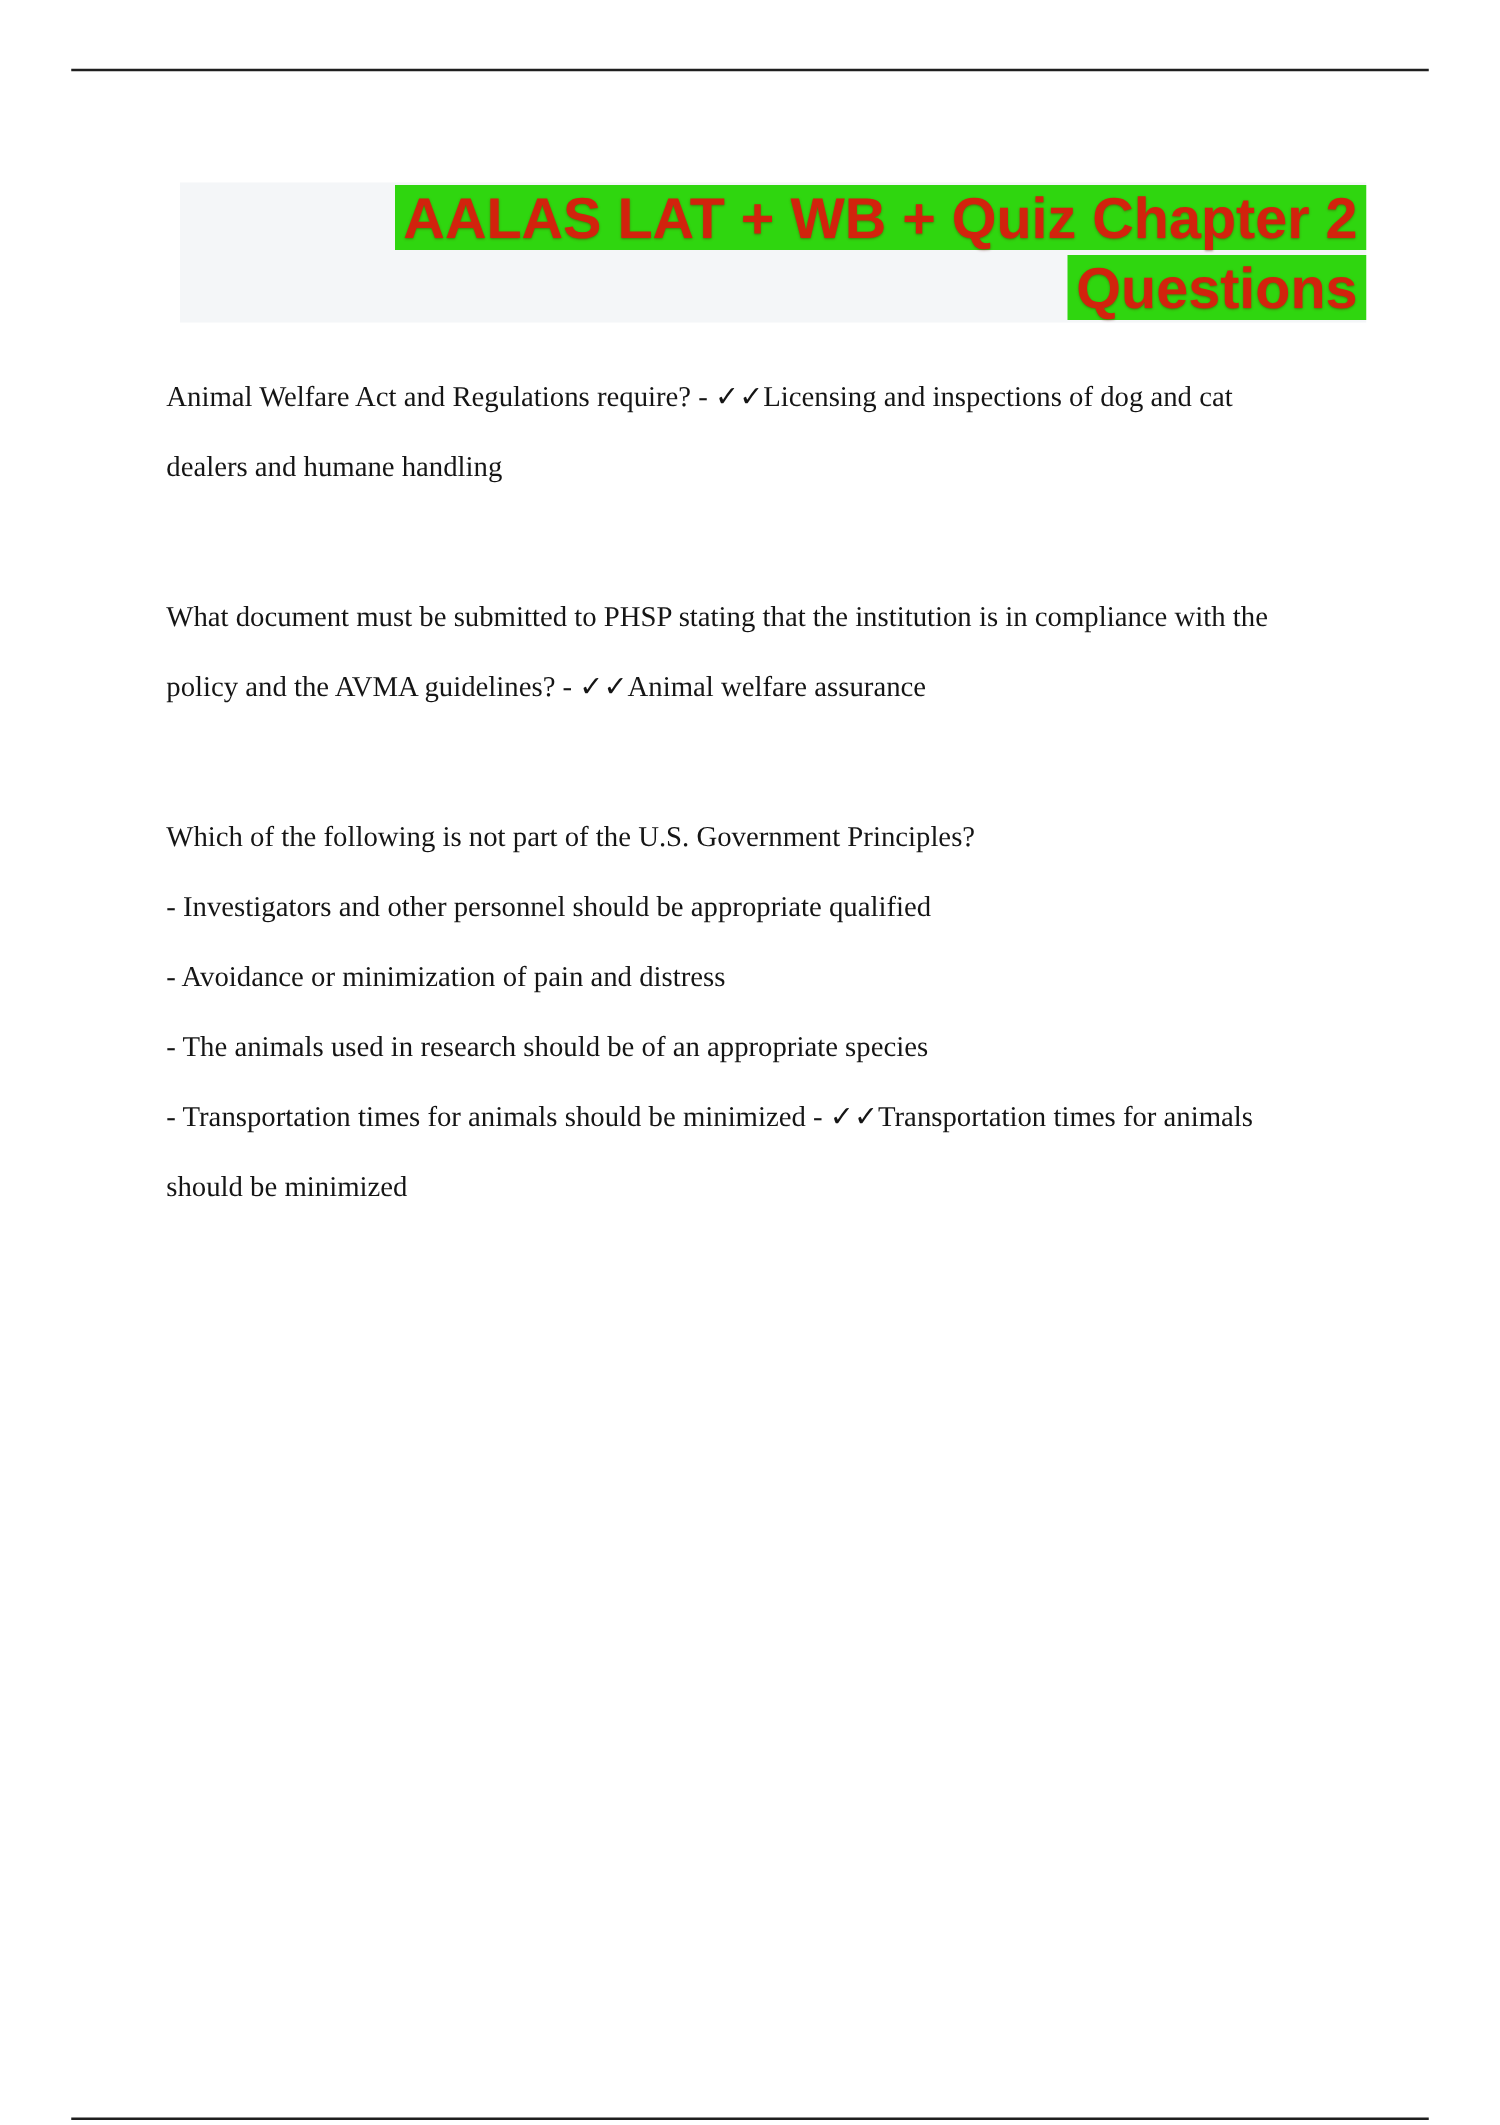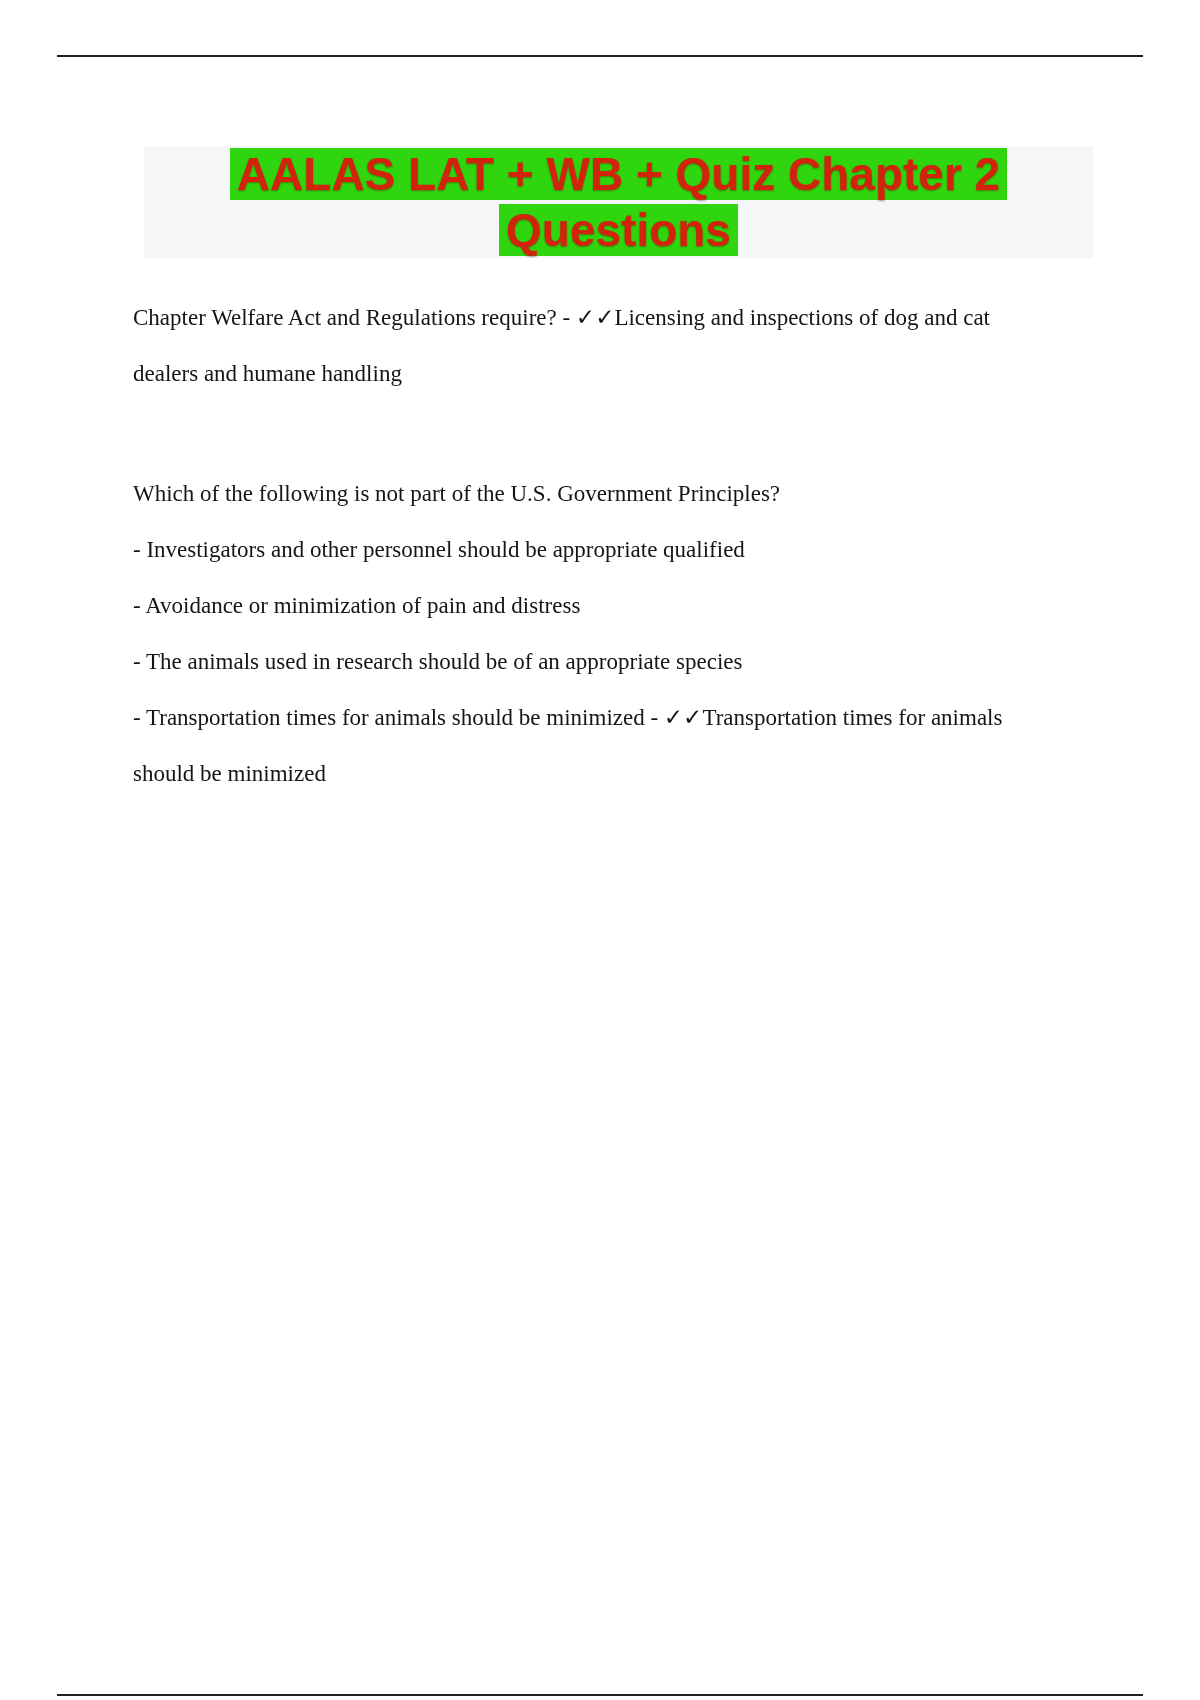--- a/index.html
+++ b/index.html
@@ -24,21 +24,21 @@
   }
   .rule-top { top: 55px; }
   .rule-bottom { top: 1694px; }
 
   .title-block {
     position: absolute;
     left: 144px;
     top: 146px;
     width: 949px;
     background: var(--title-box-bg, #f4f6f8);
-    text-align: center;
+    text-align: right;
     font-family: "Liberation Sans", "DejaVu Sans", sans-serif;
     font-weight: bold;
     font-size: 46px;
     line-height: 56px;
     letter-spacing: 0px;
   }
   .title-highlight {
     background: var(--highlight-green, #2fd60f);
     color: var(--title-red, #d2230d);
     padding: 0 7px;
@@ -66,22 +66,24 @@
 
 <div class="page">
 
   <div class="rule rule-top"></div>
 
   <div class="title-block">
     <span class="title-highlight">AALAS LAT + WB + Quiz Chapter 2 Questions</span>
   </div>
 
   <div class="content">
-    <p class="para">Chapter Welfare Act and Regulations require? - ✓✓Licensing and inspections of dog and cat
+    <p class="para">Animal Welfare Act and Regulations require? - ✓✓Licensing and inspections of dog and cat
 dealers and humane handling</p>
+    <p class="para">What document must be submitted to PHSP stating that the institution is in compliance with the
+policy and the AVMA guidelines? - ✓✓Animal welfare assurance</p>
     <p class="para">Which of the following is not part of the U.S. Government Principles?
 - Investigators and other personnel should be appropriate qualified
 - Avoidance or minimization of pain and distress
 - The animals used in research should be of an appropriate species
 - Transportation times for animals should be minimized - ✓✓Transportation times for animals
 should be minimized</p>
   </div>
 
   <div class="rule rule-bottom"></div>
 

